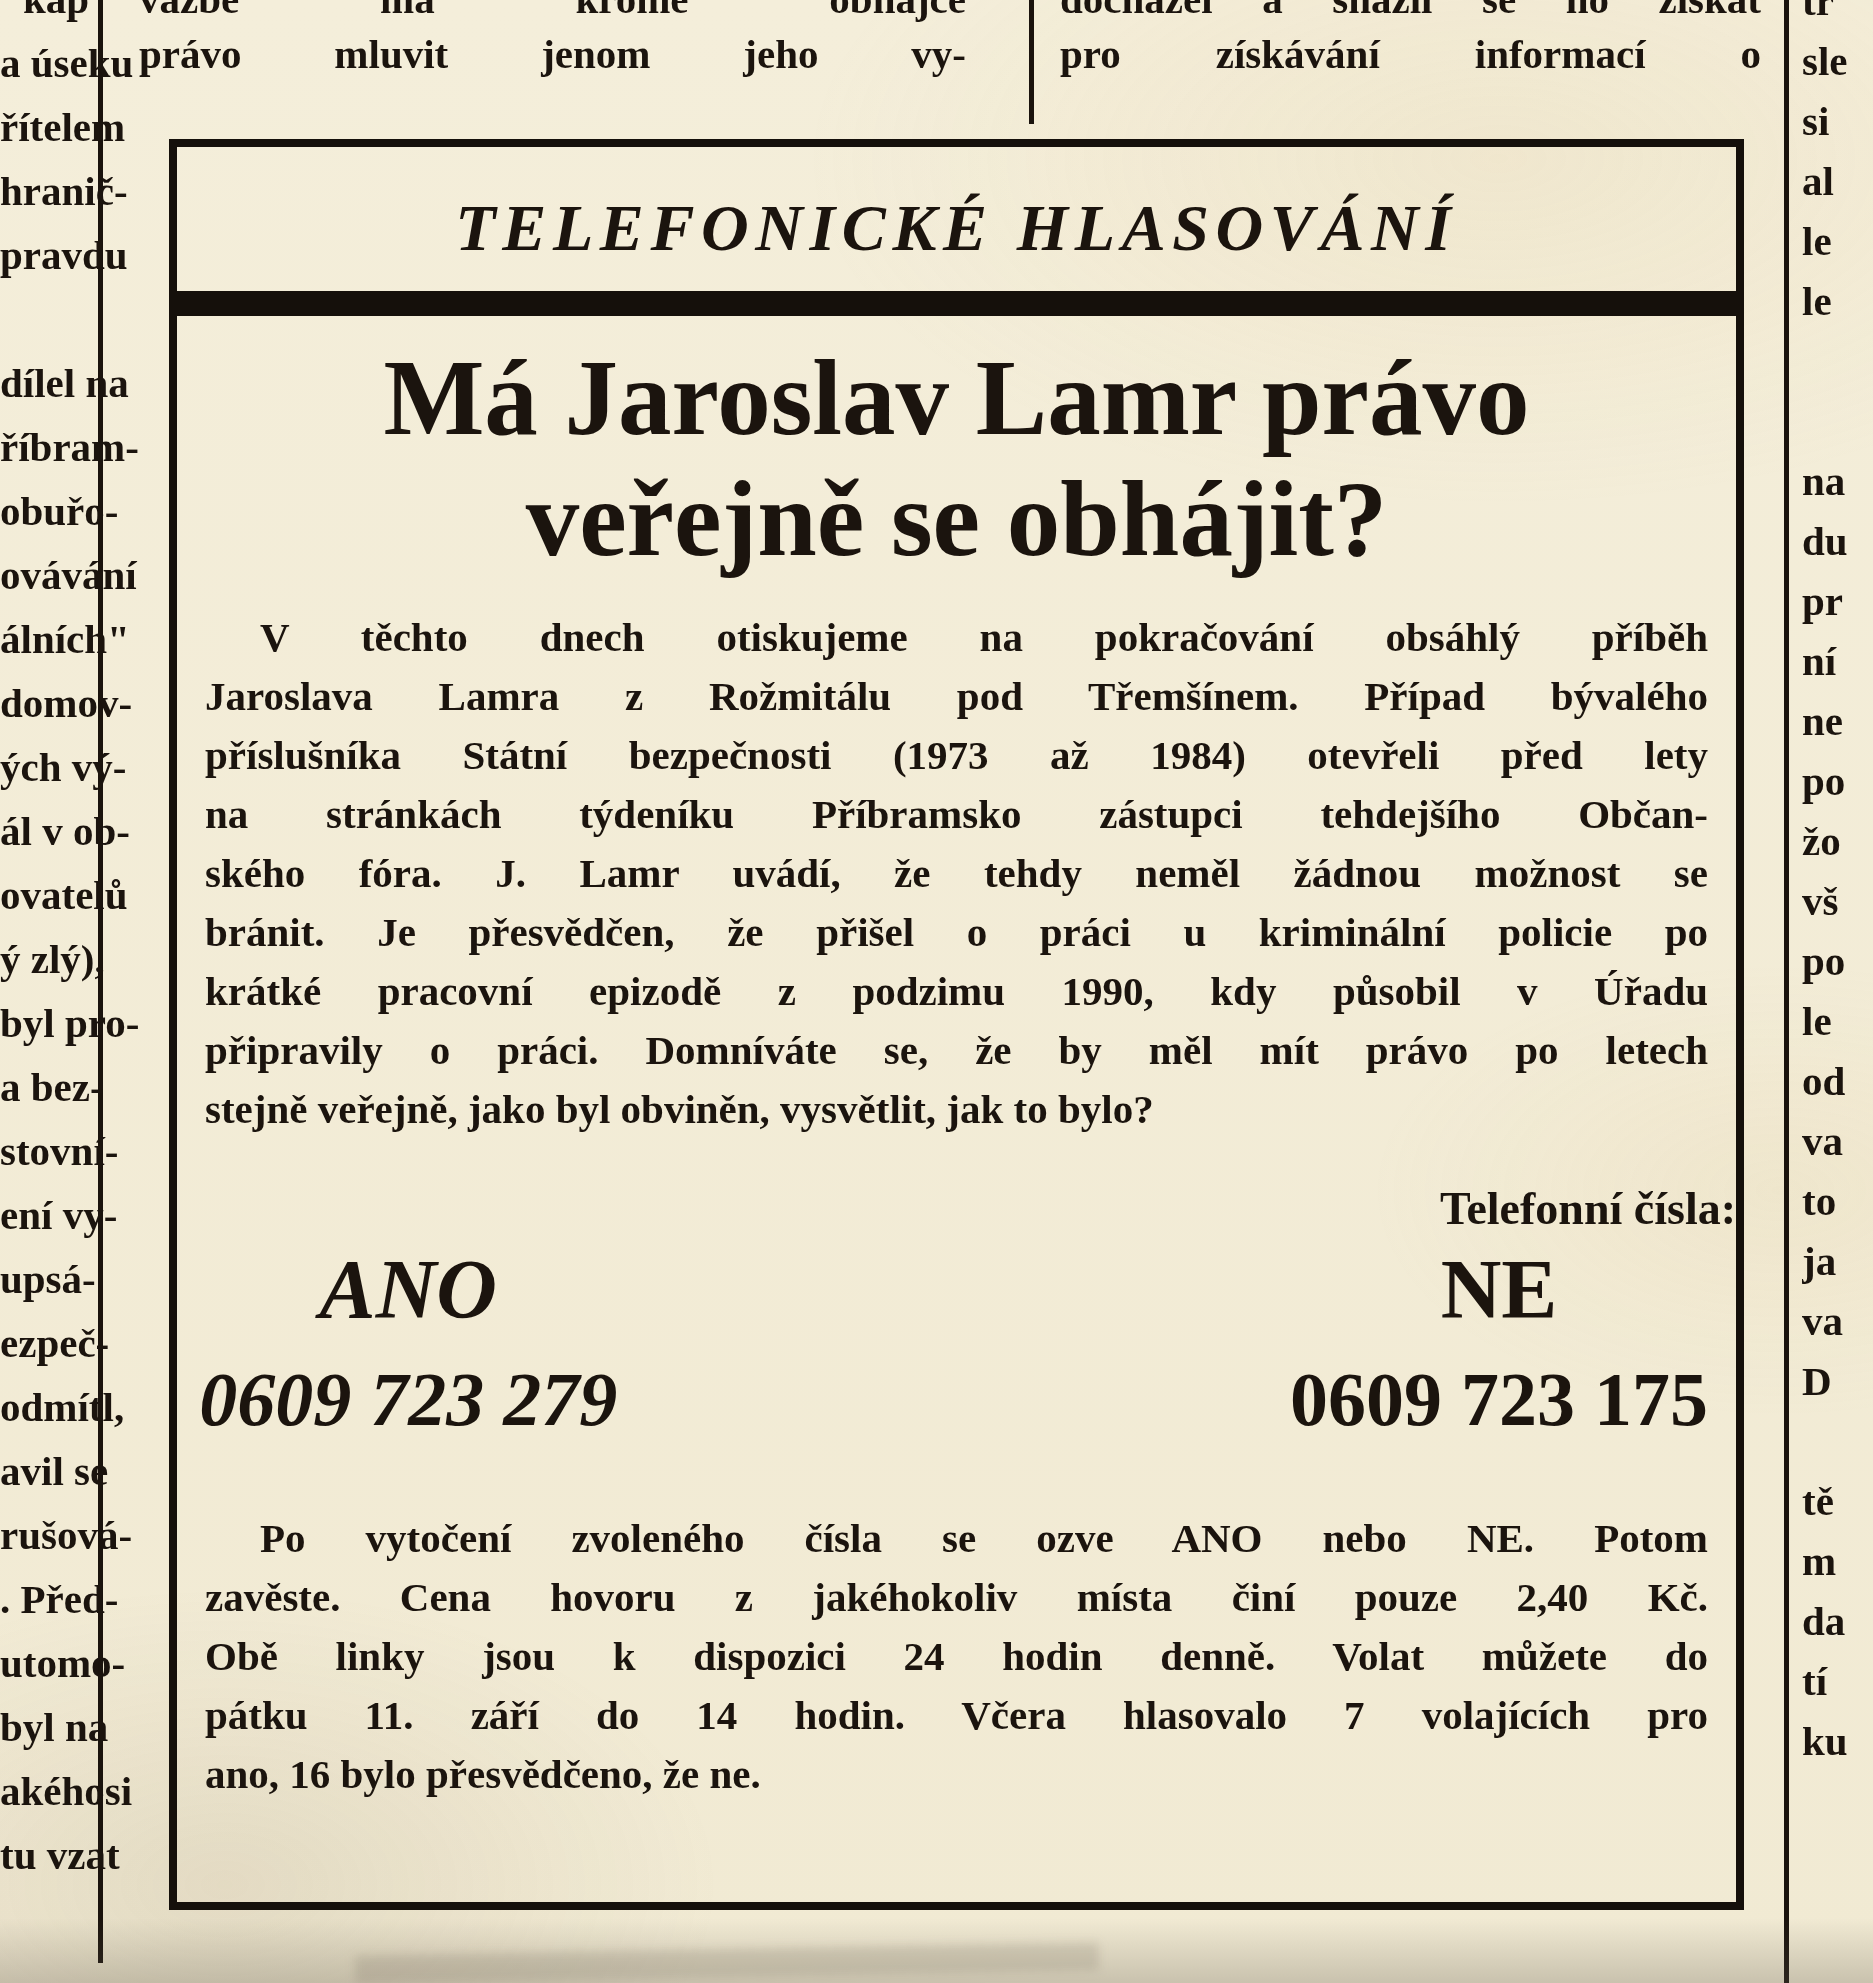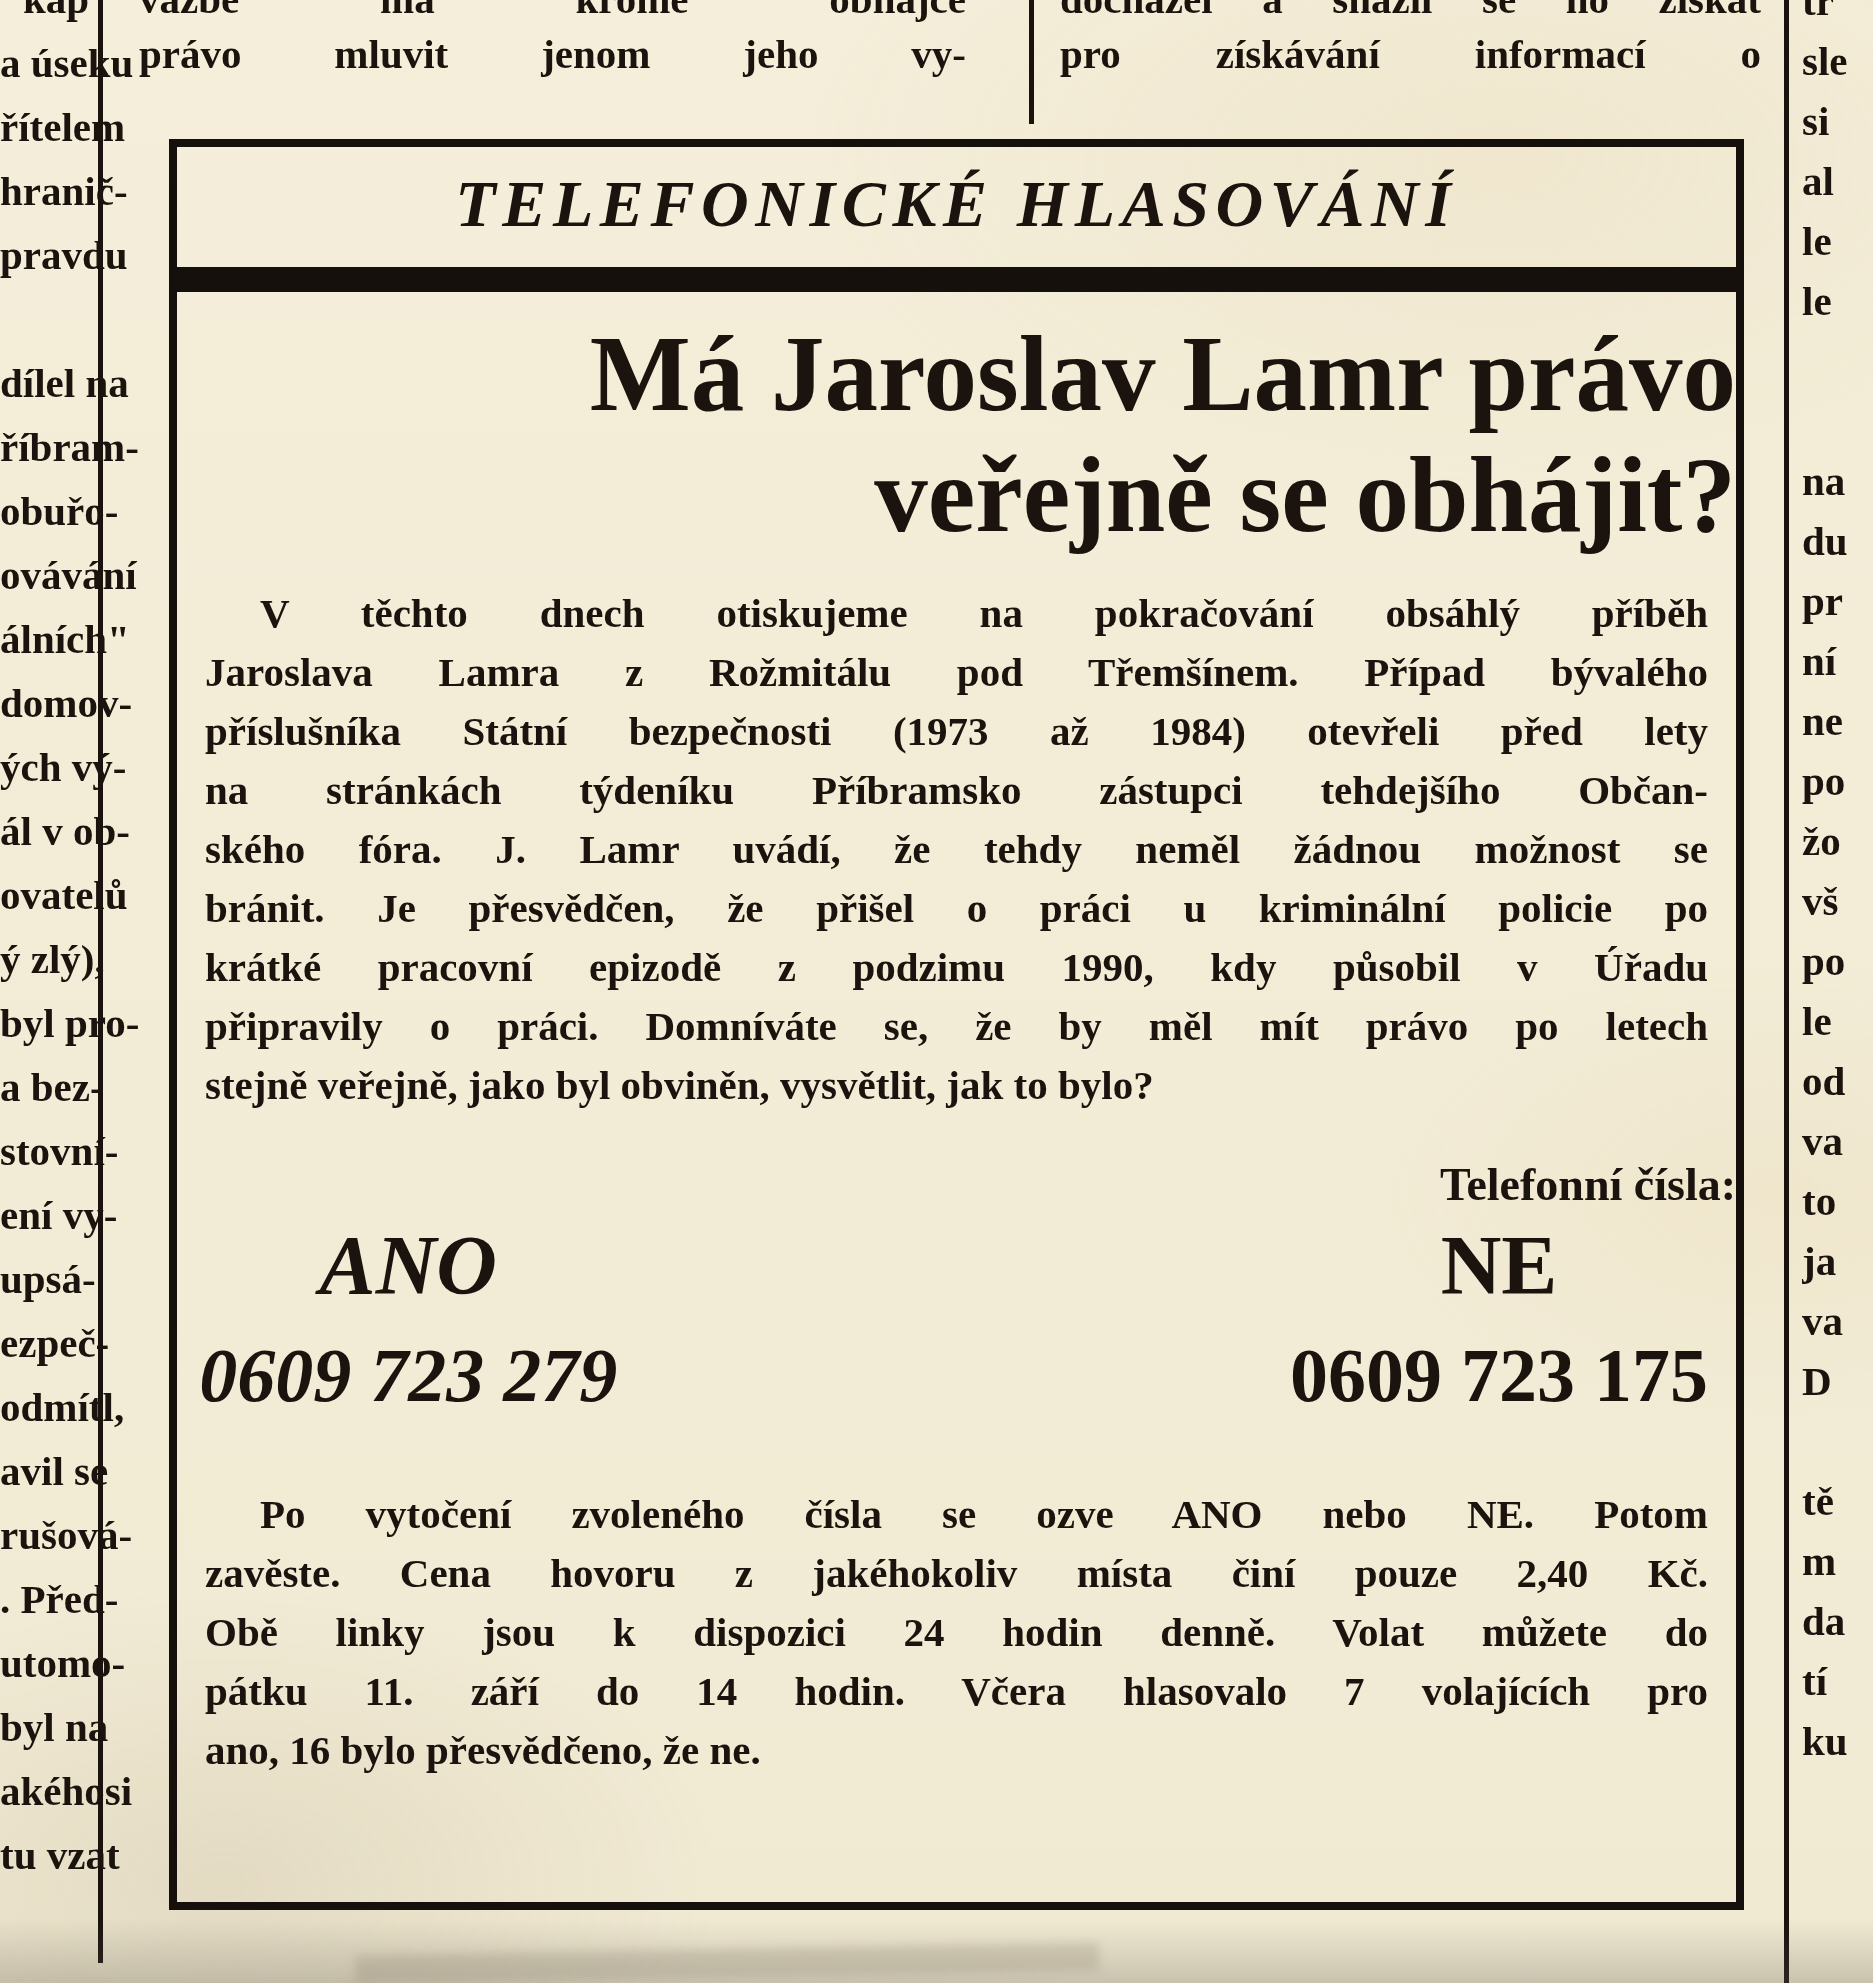--- a/index.html
+++ b/index.html
@@ -29,24 +29,24 @@
   .top-article{position:absolute;top:-28px;font-weight:700;font-size:41px;}
   .top-article .tline{line-height:55px;text-align:justify;text-align-last:justify;white-space:normal;}
   #top-article-left{left:139px;width:827px;}
   #top-article-right{left:1060px;width:701px;}
 
   
   #vote-box{
     position:absolute;left:169px;top:139px;width:1575px;height:1771px;
     border:8.3px solid #15100b;box-sizing:border-box;
   }
-  #kicker{margin-top:19px;text-align:center;font-style:italic;font-weight:700;
+  #kicker{margin-top:43px;text-align:center;font-style:italic;font-weight:700;
     font-size:66px;letter-spacing:6.6px;white-space:nowrap;}
   #kicker-bar{height:25px;background:#15100b;margin-top:25px;}
-  #box-title{margin-top:21.5px;text-align:right;font-weight:700;font-size:107px;line-height:121px;}
+  #box-title{margin-top:21.5px;text-align:center;font-weight:700;font-size:107px;line-height:121px;}
   .para{margin:28px 28px 0 28px;font-weight:700;font-size:41px;}
   .para .line{line-height:59px;text-align:justify;text-align-last:justify;}
   .para .line:first-child{text-indent:55px;}
   .para .line:last-child{text-align-last:left;}
   #phones-label{margin:43px 0 0 20px;font-weight:700;font-size:46px;text-align:right;}
   #vote-row{position:relative;height:248px;margin-top:5px;}
   .vote-col{position:absolute;text-align:center;top:0;}
   #vote-col-yes{left:8.3px;width:446px;font-style:italic;}
   #vote-col-no{left:1099px;width:446px;}
   .vote-word{font-weight:700;font-size:84px;line-height:99px;}

